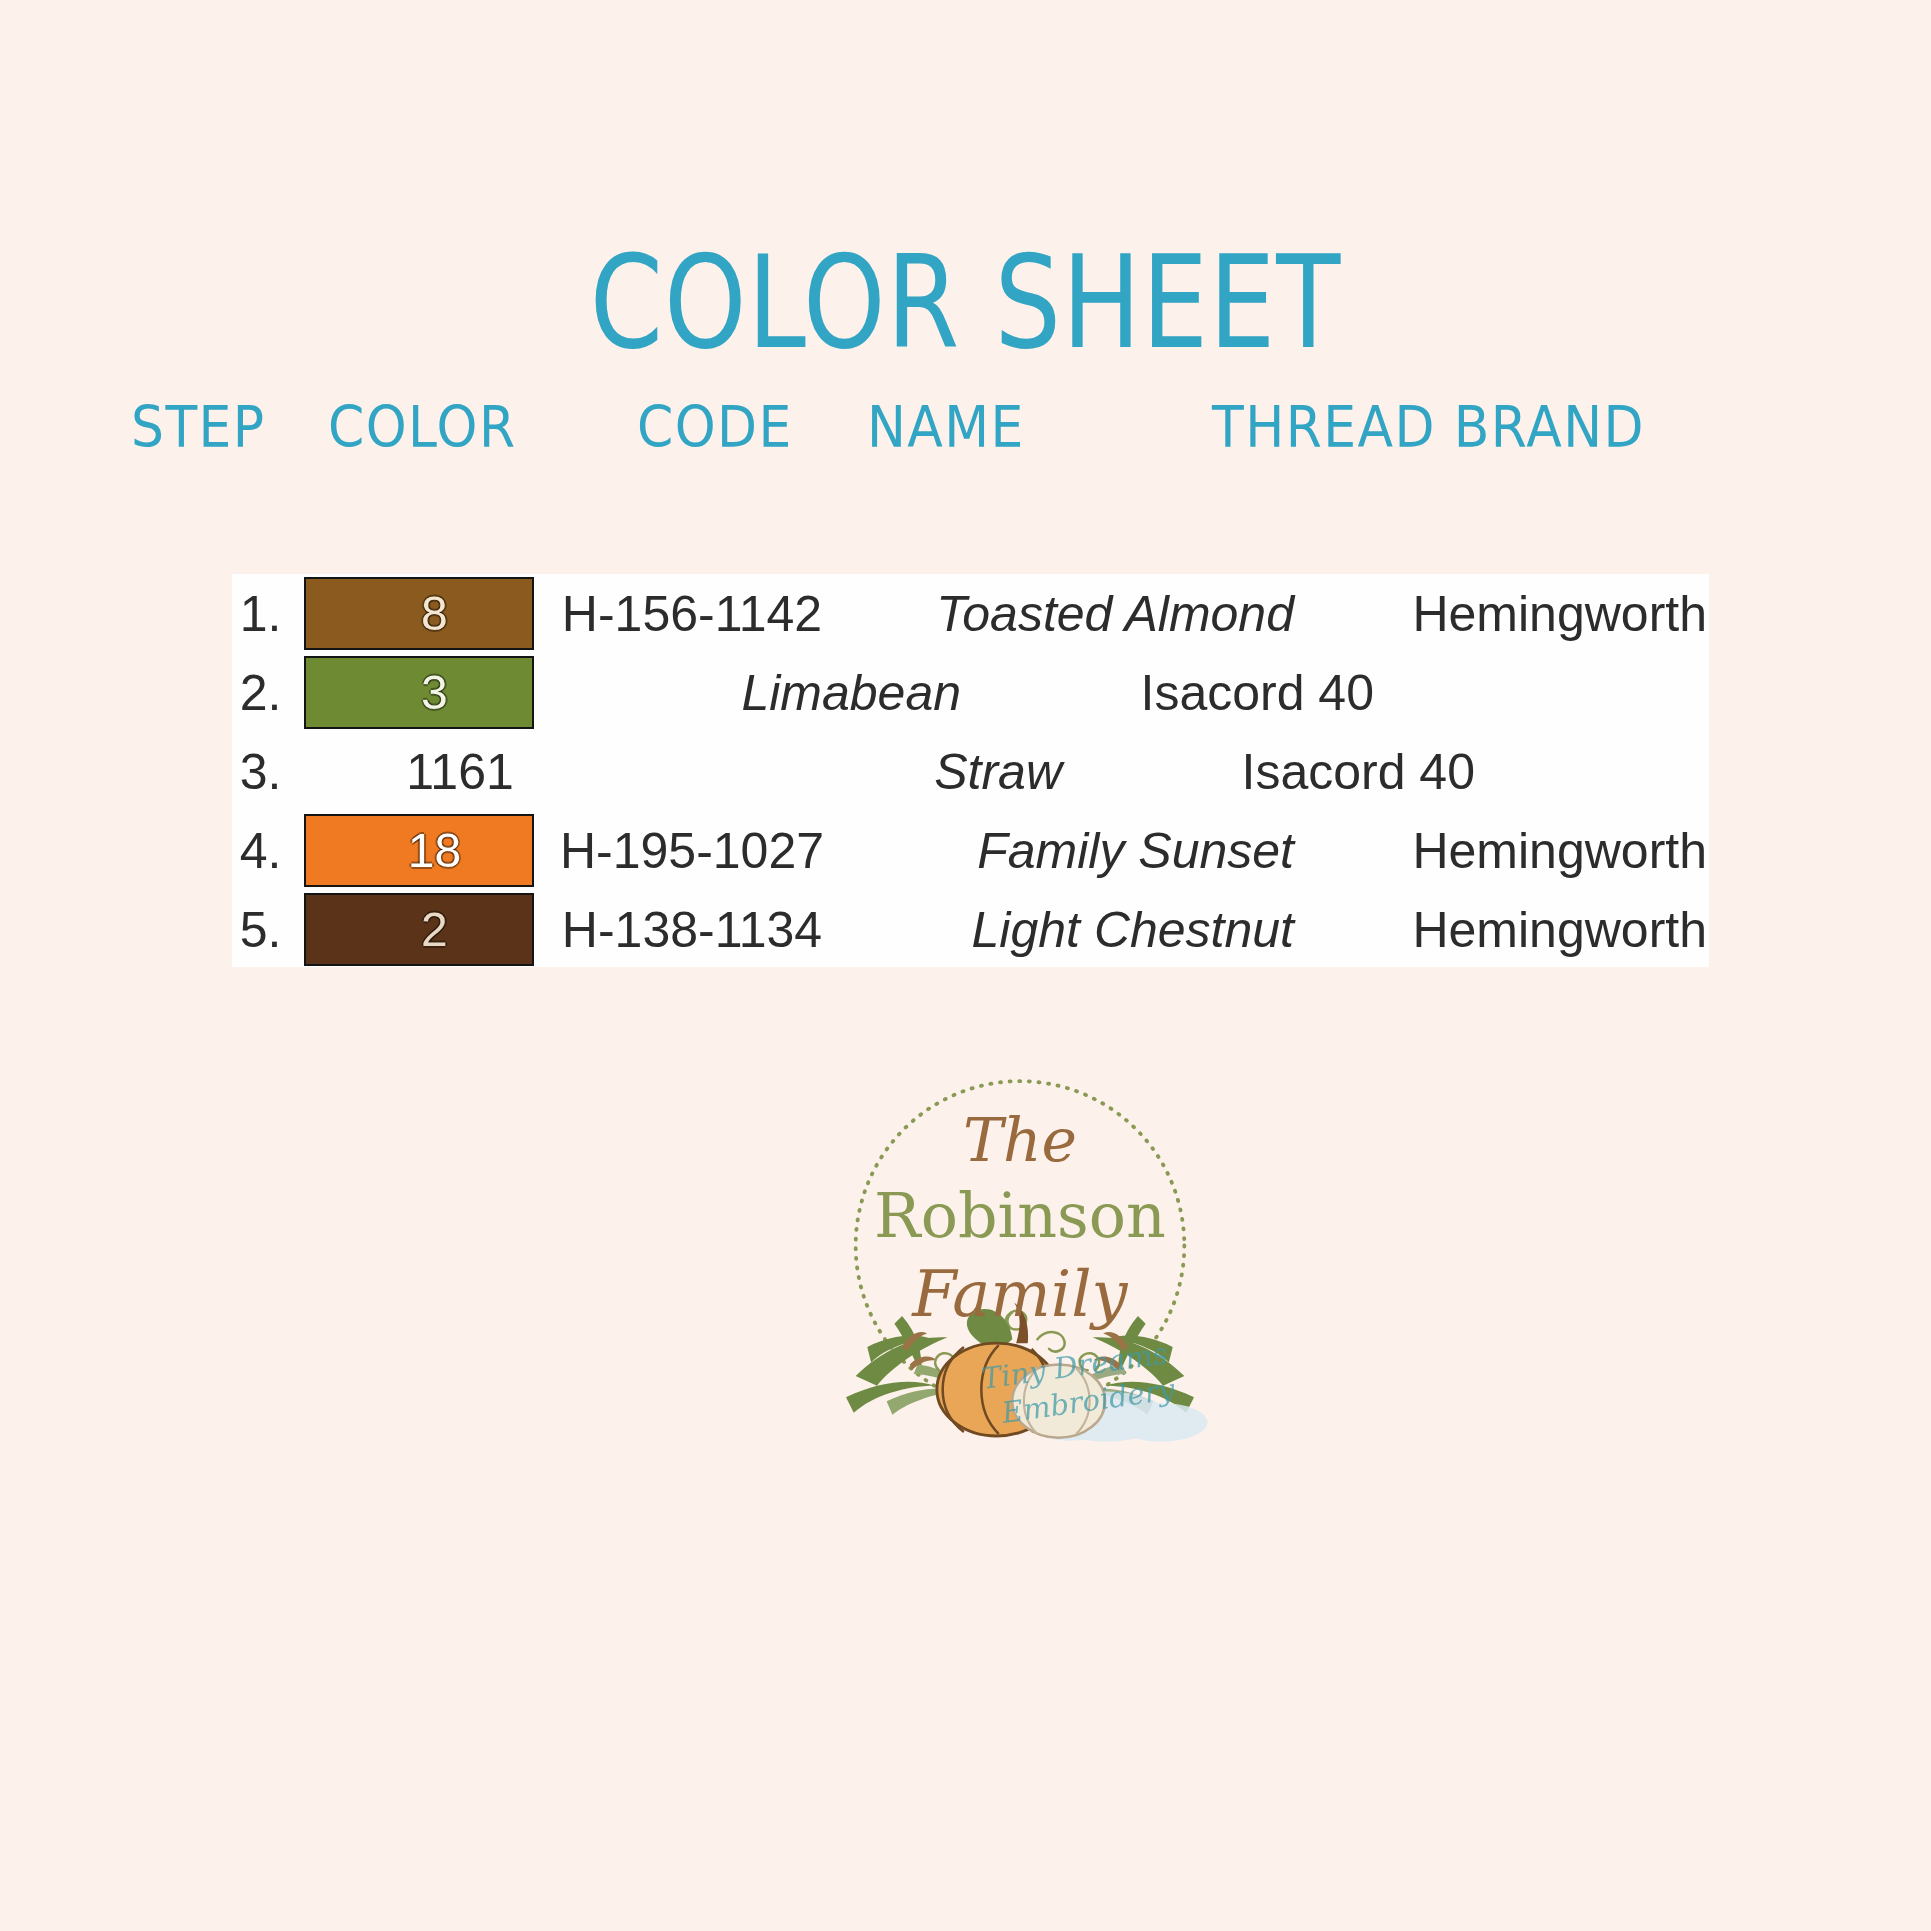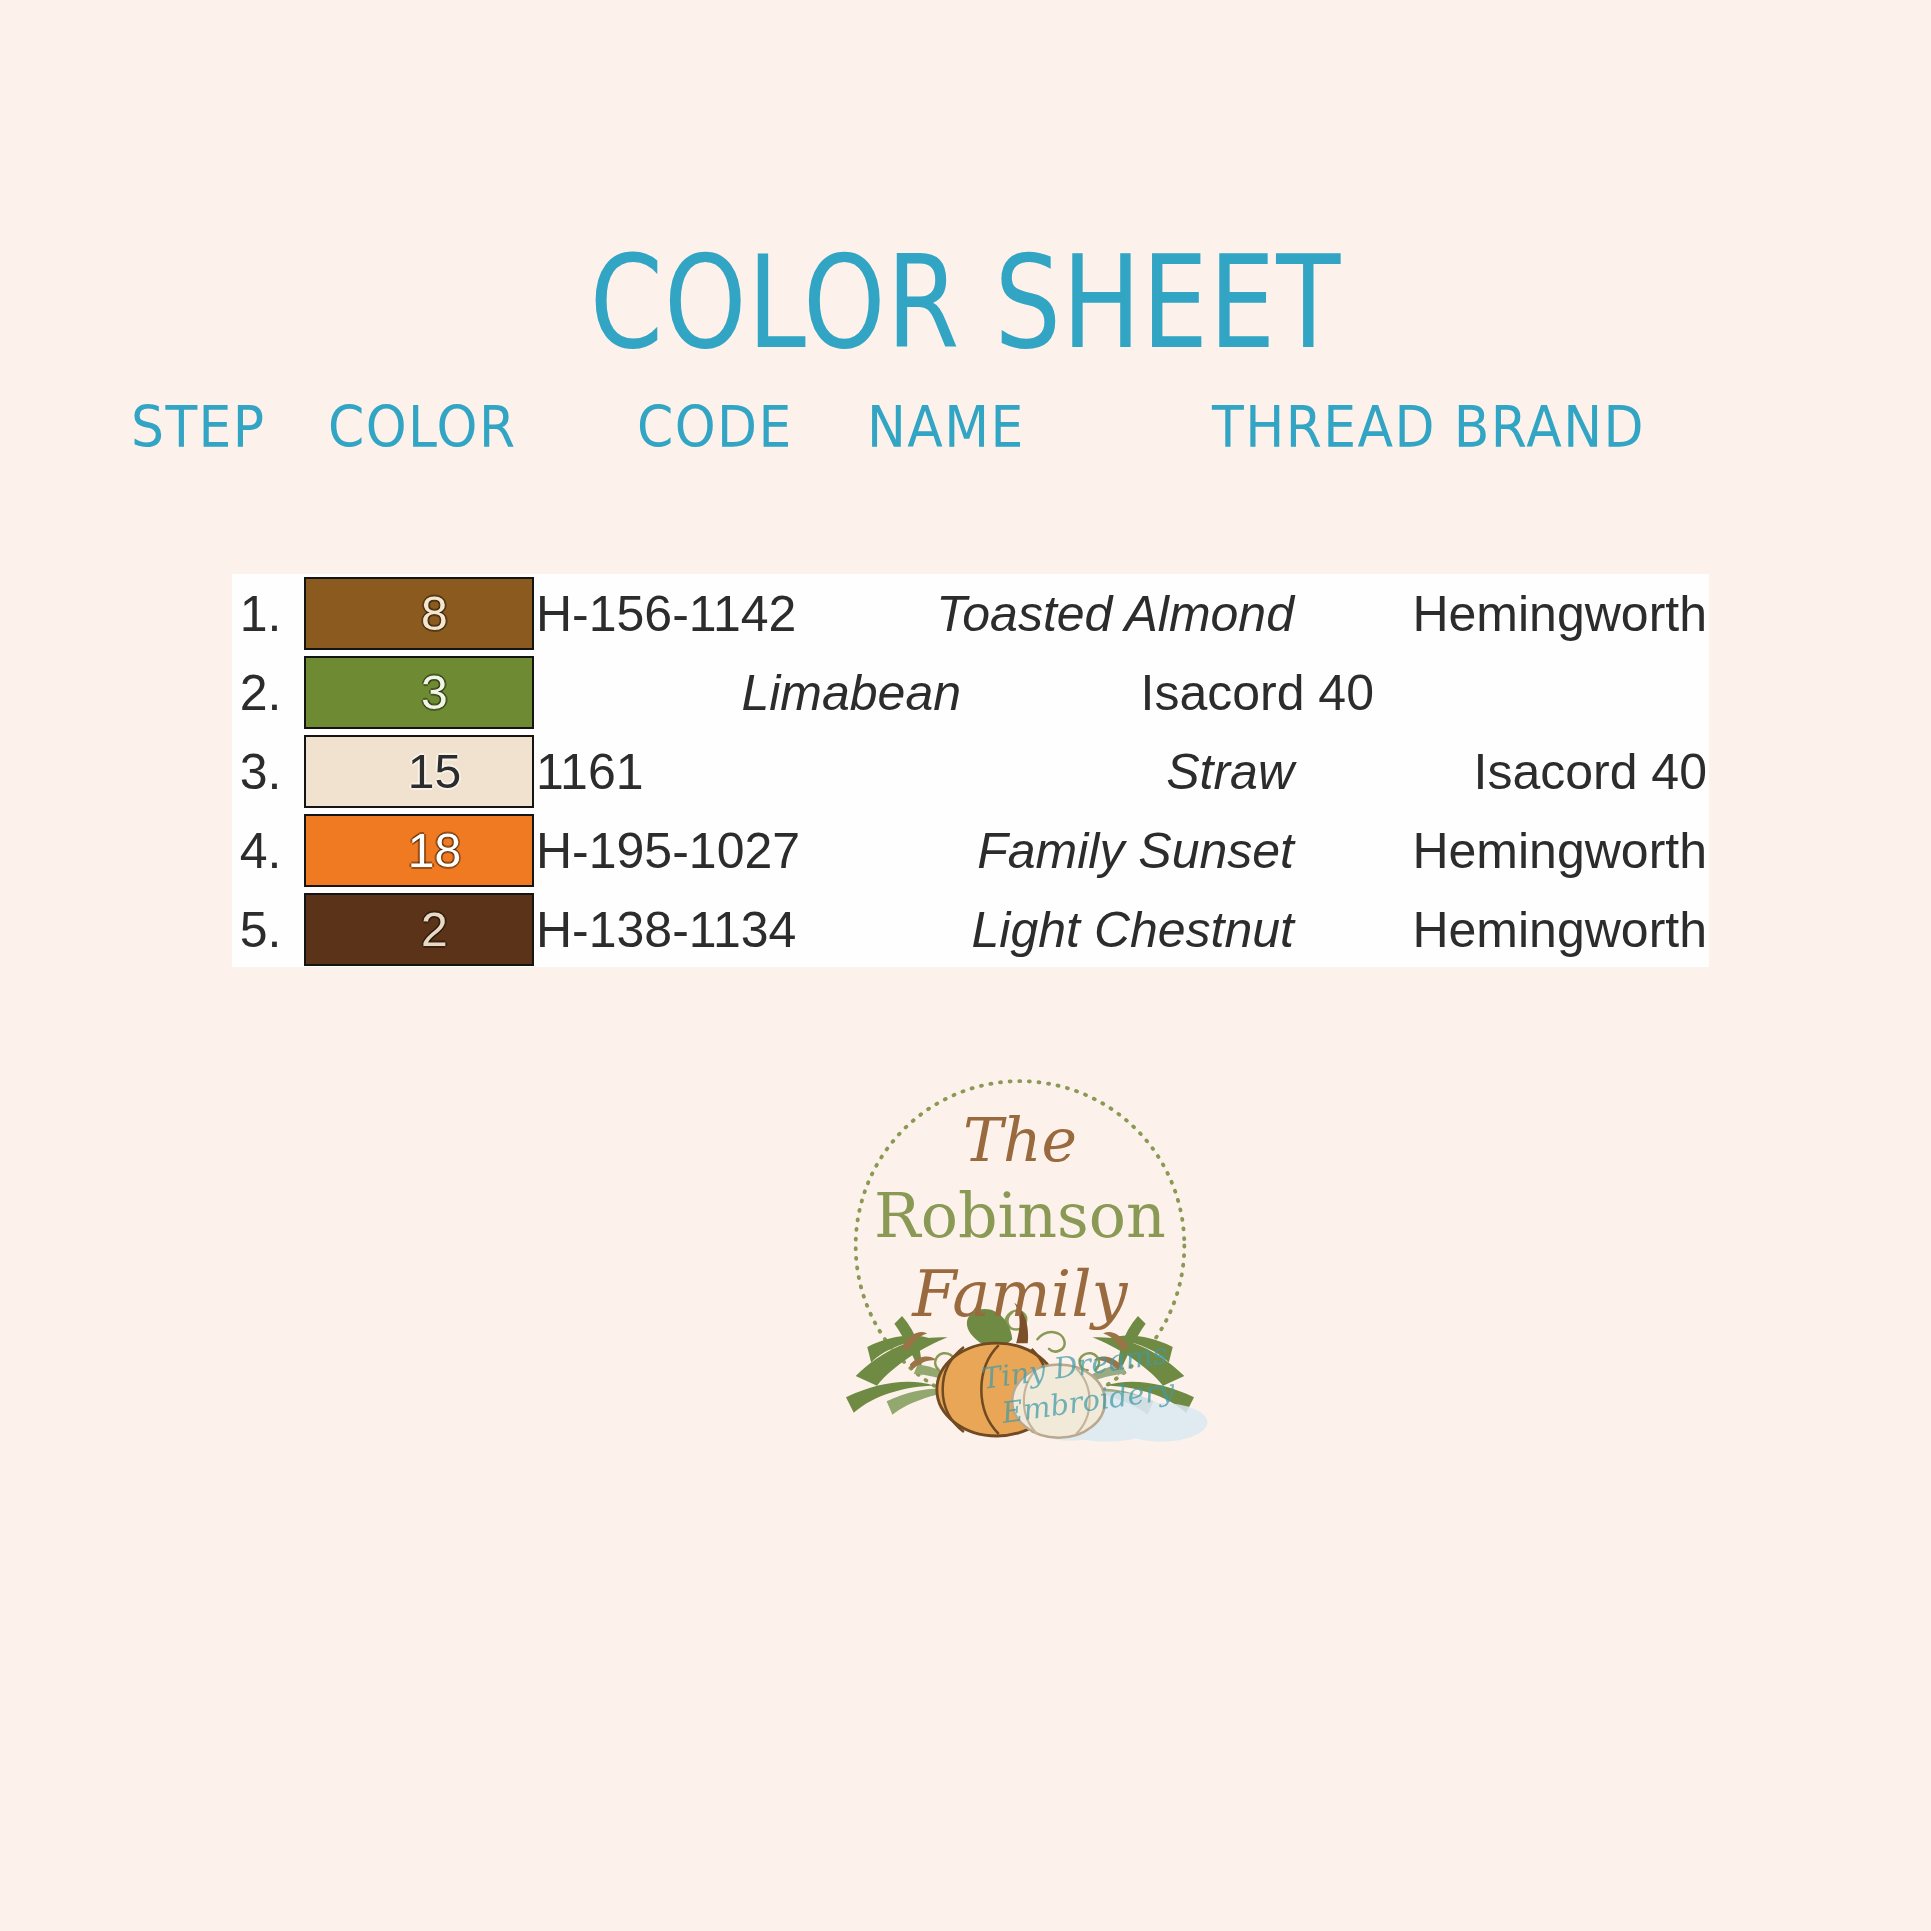--- a/index.html
+++ b/index.html
@@ -118,21 +118,21 @@
   }
   .swatch-num.dark-outline {
     text-shadow:
        1.9px 0 0 rgba(255,255,255,.5),
       -1.9px 0 0 rgba(255,255,255,.5),
        0 1.9px 0 rgba(255,255,255,.5),
        0 -1.9px 0 rgba(255,255,255,.5);
   }
   .cell-code {
     width: 333px;
-    text-align: left;
+    text-align: center;
     padding-right: 21px;
     box-sizing: border-box;
   }
   .cell-name {
     width: 425px;
     text-align: right;
     box-sizing: border-box;
     font-style: italic;
   }
   .cell-brand {
@@ -198,25 +198,20 @@
       <div class="swatch-wrap">
         <div class="swatch" style="background: rgb(110, 138, 50);">
           <span class="swatch-num" style="color: rgb(242, 245, 230);">3</span>
         </div>
       </div>
       <div class="cell cell-name">Limabean</div>
       <div class="cell cell-brand">Isacord 40</div>
     </div>
     <div class="table-row">
       <div class="cell cell-step">3.</div>
-      <div class="swatch-wrap">
-        <div class="swatch" style="background: rgb(240, 226, 207);">
-          <span class="swatch-num dark-outline" style="color: rgb(44, 44, 44);">15</span>
-        </div>
-      </div>
       <div class="cell cell-code">1161</div>
       <div class="cell cell-name">Straw</div>
       <div class="cell cell-brand">Isacord 40</div>
     </div>
     <div class="table-row">
       <div class="cell cell-step">4.</div>
       <div class="swatch-wrap">
         <div class="swatch" style="background: rgb(239, 122, 33); align-items: center;">
           <span class="swatch-num" style="color: rgb(255, 255, 255);">18</span>
         </div>

